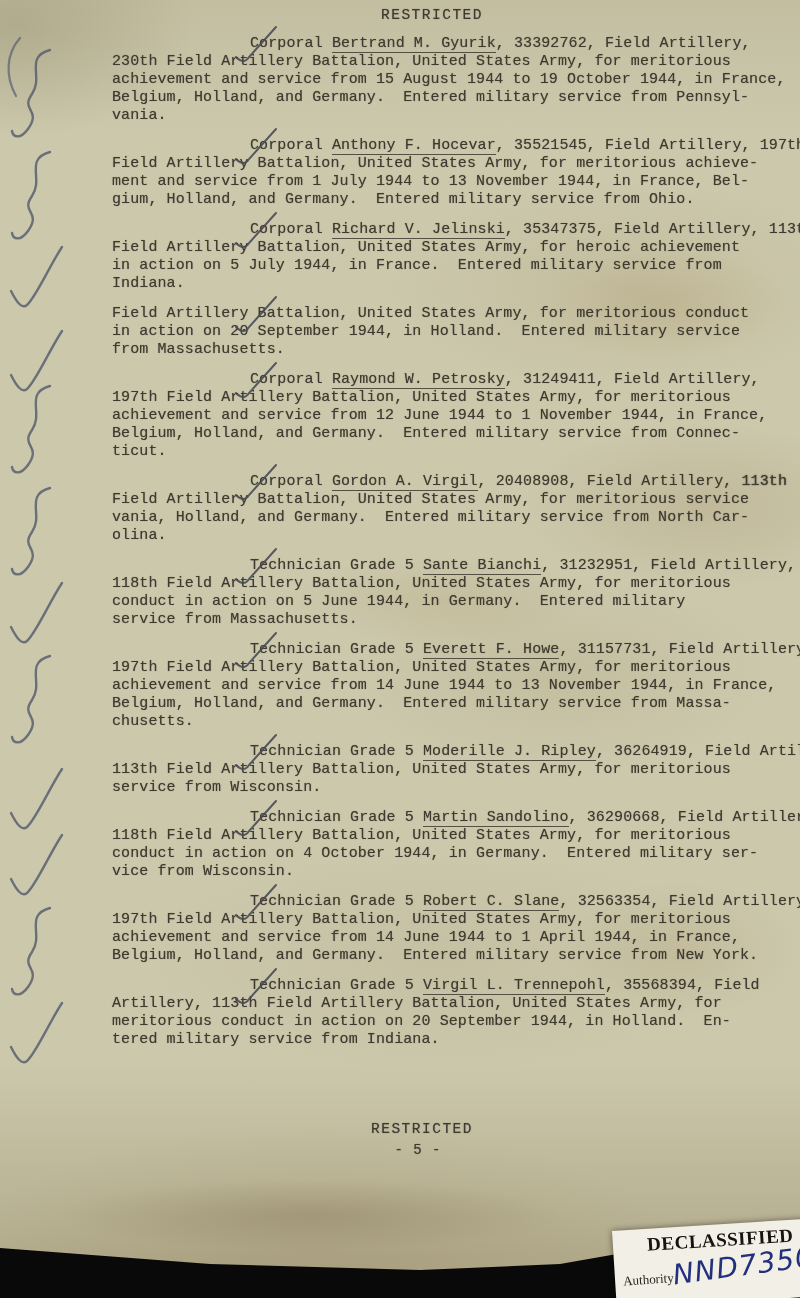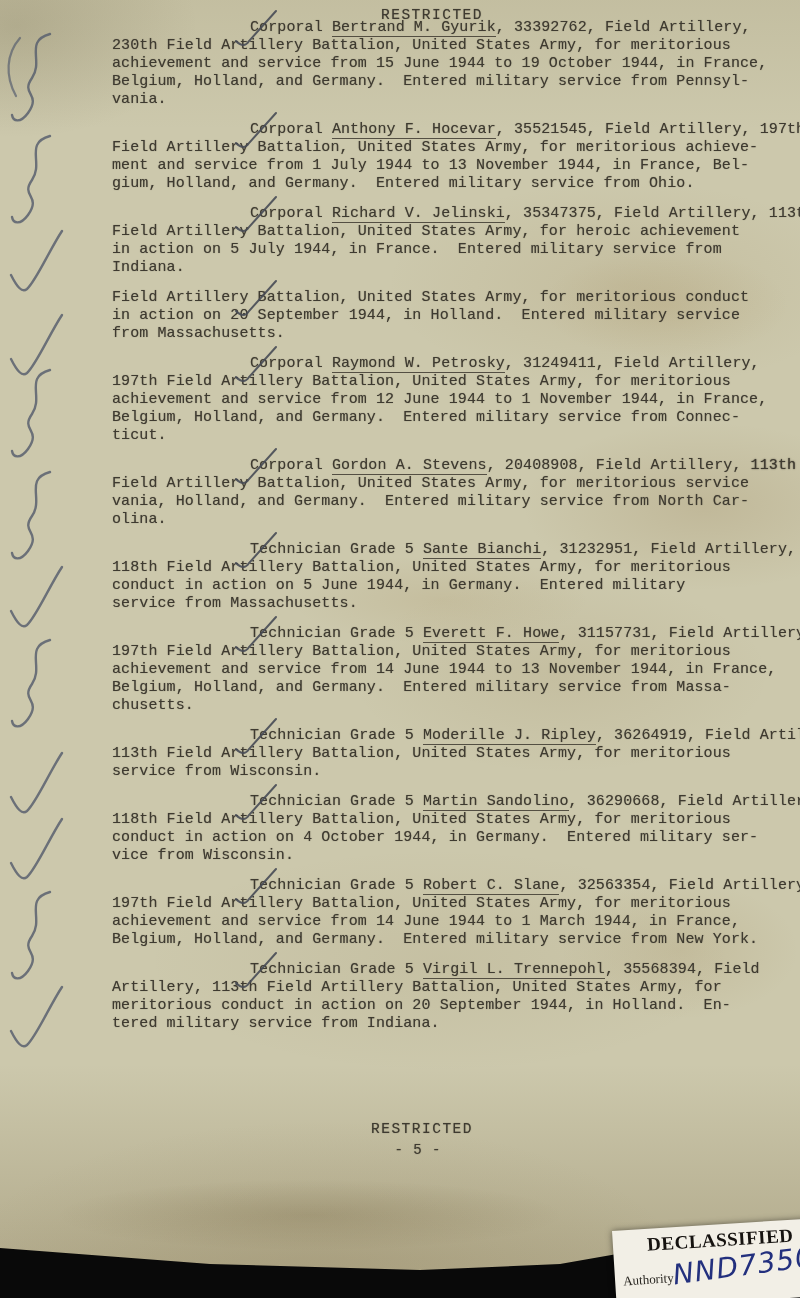--- a/index.html
+++ b/index.html
@@ -32,21 +32,21 @@
     font-size:14.5px;letter-spacing:1.5px;
     text-shadow:0 0 1px rgba(62,58,48,.6);
   }
   #header-classification{top:7px;}
   #header-classification span{position:relative;left:32px;}
   #footer-classification{top:1121px;}
   #footer-classification span{position:relative;left:22px;}
   #page-number{top:1142px;font-size:14px;letter-spacing:1px;}
   #page-number span{position:relative;left:18px;}
 
-  #document-body{position:absolute;left:112px;top:19px;width:678px;z-index:5;}
+  #document-body{position:absolute;left:112px;top:35px;width:678px;z-index:5;}
   .paragraph{position:relative;margin-bottom:12px;}
   .line{
     white-space:pre;font-size:15px;line-height:18px;letter-spacing:.1px;
     text-shadow:0 0 1px rgba(62,58,48,.55);
   }
   .line.first{margin-left:138px;}
   .u{border-bottom:1.6px solid rgba(62,58,48,.85);}
   .b{font-weight:normal;text-shadow:0 0 1.4px rgba(40,36,28,.9);}
 
   svg.margin-mark{position:absolute;z-index:6;}
@@ -102,21 +102,21 @@
   <div id="document-body">
       <div class="paragraph">
         <svg width="48" height="96" viewBox="0 0 48 96" class="margin-mark mark-s">
           <path d="M40 3 C14 10 34 30 22 47 C10 64 32 62 18 82 C10 93 3 90 2 84" fill="none" stroke="#59606f" stroke-width="2.4" stroke-linecap="round" opacity="0.85"></path>
         </svg>
         <svg width="44" height="42" viewBox="0 0 44 42" class="tick">
           <path d="M2 32 Q10 40 15 32 L42 2" fill="none" stroke="#474b55" stroke-width="2" stroke-linecap="round" opacity="0.9"></path>
         </svg>
         <div class="line first"><span>Corporal </span><span class="u">Bertrand M. Gyurik</span><span>, 33392762, Field Artillery,</span></div>
         <div class="line"><span>230th Field Artillery Battalion, United States Army, for meritorious</span></div>
-        <div class="line"><span>achievement and service from 15 June 1944 to 19 October 1944, in France,</span></div>
+        <div class="line"><span>achievement and service from 15 August 1944 to 19 October 1944, in France,</span></div>
         <div class="line"><span>Belgium, Holland, and Germany.  Entered military service from Pennsyl-</span></div>
         <div class="line"><span>vania.</span></div>
       </div>
       <div class="paragraph">
         <svg width="48" height="96" viewBox="0 0 48 96" class="margin-mark mark-s">
           <path d="M40 3 C14 10 34 30 22 47 C10 64 32 62 18 82 C10 93 3 90 2 84" fill="none" stroke="#59606f" stroke-width="2.4" stroke-linecap="round" opacity="0.85"></path>
         </svg>
         <svg width="44" height="42" viewBox="0 0 44 42" class="tick">
           <path d="M2 32 Q10 40 15 32 L42 2" fill="none" stroke="#474b55" stroke-width="2" stroke-linecap="round" opacity="0.9"></path>
         </svg>
@@ -161,21 +161,21 @@
         <div class="line"><span>Belgium, Holland, and Germany.  Entered military service from Connec-</span></div>
         <div class="line"><span>ticut.</span></div>
       </div>
       <div class="paragraph">
         <svg width="48" height="96" viewBox="0 0 48 96" class="margin-mark mark-s">
           <path d="M40 3 C14 10 34 30 22 47 C10 64 32 62 18 82 C10 93 3 90 2 84" fill="none" stroke="#59606f" stroke-width="2.4" stroke-linecap="round" opacity="0.85"></path>
         </svg>
         <svg width="44" height="42" viewBox="0 0 44 42" class="tick">
           <path d="M2 32 Q10 40 15 32 L42 2" fill="none" stroke="#474b55" stroke-width="2" stroke-linecap="round" opacity="0.9"></path>
         </svg>
-        <div class="line first"><span>Corporal </span><span class="u">Gordon A. Stevens</span><span>, 20408908, Field Artillery, </span><span class="b">113th</span></div>
+        <div class="line first"><span>Corporal </span><span class="u">Gordon A. Virgil</span><span>, 20408908, Field Artillery, </span><span class="b">113th</span></div>
         <div class="line"><span>Field Artillery Battalion, United States Army, for meritorious service</span></div>
         <div class="line"><span>vania, Holland, and Germany.  Entered military service from North Car-</span></div>
         <div class="line"><span>olina.</span></div>
       </div>
       <div class="paragraph">
         <svg width="58" height="66" viewBox="0 0 58 66" class="margin-mark mark-check">
           <path d="M3 46 C9 58 14 64 19 60 C28 52 42 20 54 2" fill="none" stroke="#59606f" stroke-width="2.4" stroke-linecap="round" opacity="0.85"></path>
         </svg>
         <svg width="44" height="42" viewBox="0 0 44 42" class="tick">
           <path d="M2 32 Q10 40 15 32 L42 2" fill="none" stroke="#474b55" stroke-width="2" stroke-linecap="round" opacity="0.9"></path>
@@ -223,21 +223,21 @@
       </div>
       <div class="paragraph">
         <svg width="48" height="96" viewBox="0 0 48 96" class="margin-mark mark-s">
           <path d="M40 3 C14 10 34 30 22 47 C10 64 32 62 18 82 C10 93 3 90 2 84" fill="none" stroke="#59606f" stroke-width="2.4" stroke-linecap="round" opacity="0.85"></path>
         </svg>
         <svg width="44" height="42" viewBox="0 0 44 42" class="tick">
           <path d="M2 32 Q10 40 15 32 L42 2" fill="none" stroke="#474b55" stroke-width="2" stroke-linecap="round" opacity="0.9"></path>
         </svg>
         <div class="line first"><span>Technician Grade 5 </span><span class="u">Robert C. Slane</span><span>, 32563354, Field Artillery,</span></div>
         <div class="line"><span>197th Field Artillery Battalion, United States Army, for meritorious</span></div>
-        <div class="line"><span>achievement and service from 14 June 1944 to 1 March 1944, in France,</span></div>
+        <div class="line"><span>achievement and service from 14 June 1944 to 1 April 1944, in France,</span></div>
         <div class="line"><span>Belgium, Holland, and Germany.  Entered military service from New York.</span></div>
       </div>
       <div class="paragraph">
         <svg width="58" height="66" viewBox="0 0 58 66" class="margin-mark mark-check">
           <path d="M3 46 C9 58 14 64 19 60 C28 52 42 20 54 2" fill="none" stroke="#59606f" stroke-width="2.4" stroke-linecap="round" opacity="0.85"></path>
         </svg>
         <svg width="44" height="42" viewBox="0 0 44 42" class="tick">
           <path d="M2 32 Q10 40 15 32 L42 2" fill="none" stroke="#474b55" stroke-width="2" stroke-linecap="round" opacity="0.9"></path>
         </svg>
         <div class="line first"><span>Technician Grade 5 </span><span class="u">Virgil L. Trennepohl</span><span>, 35568394, Field</span></div>

